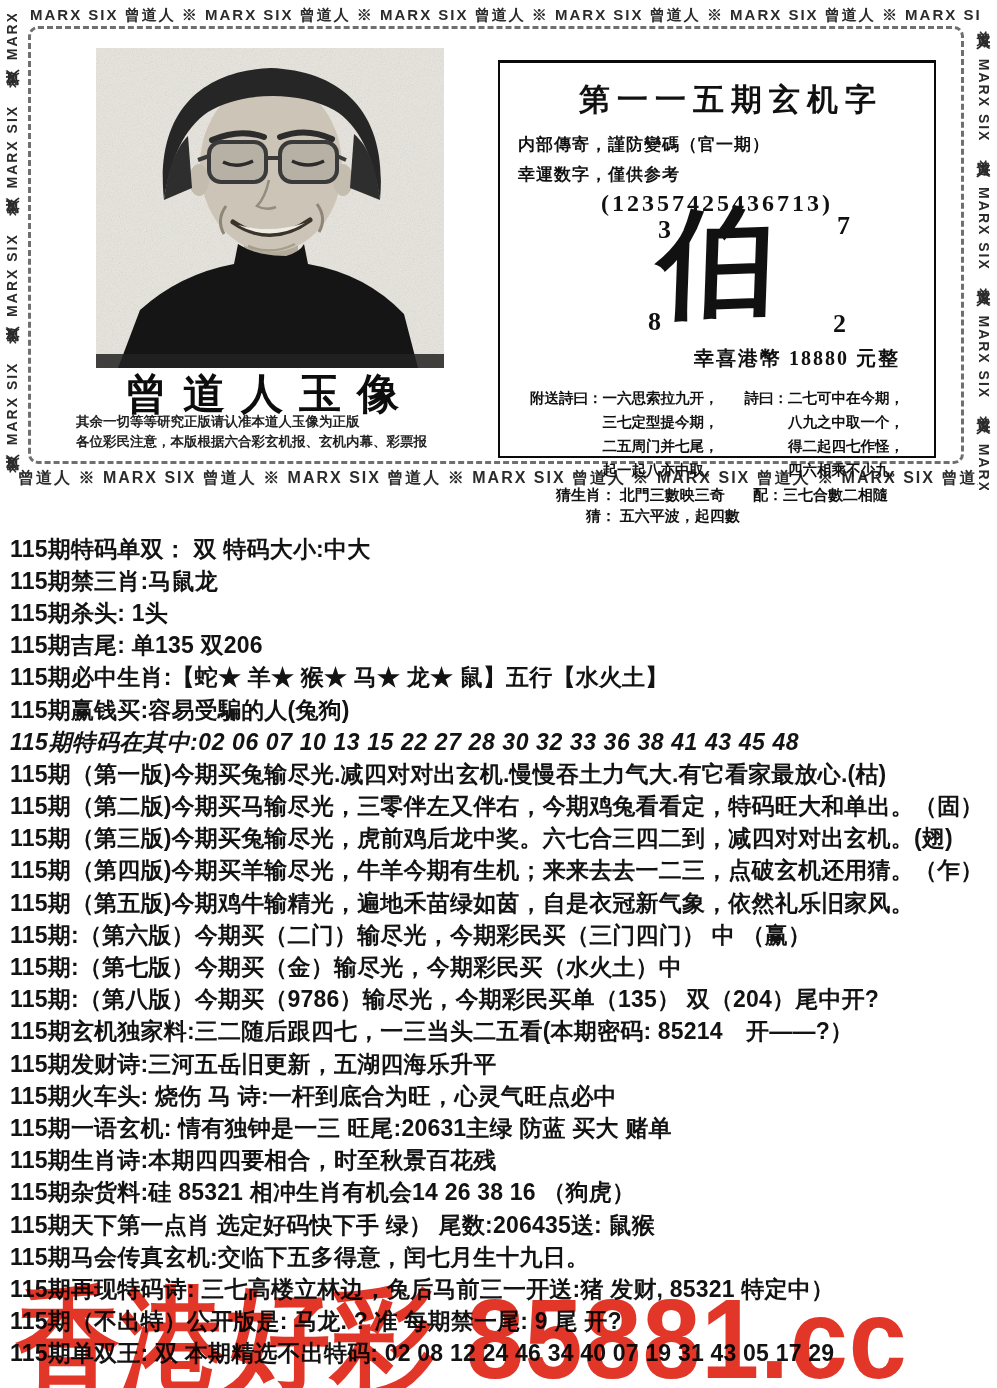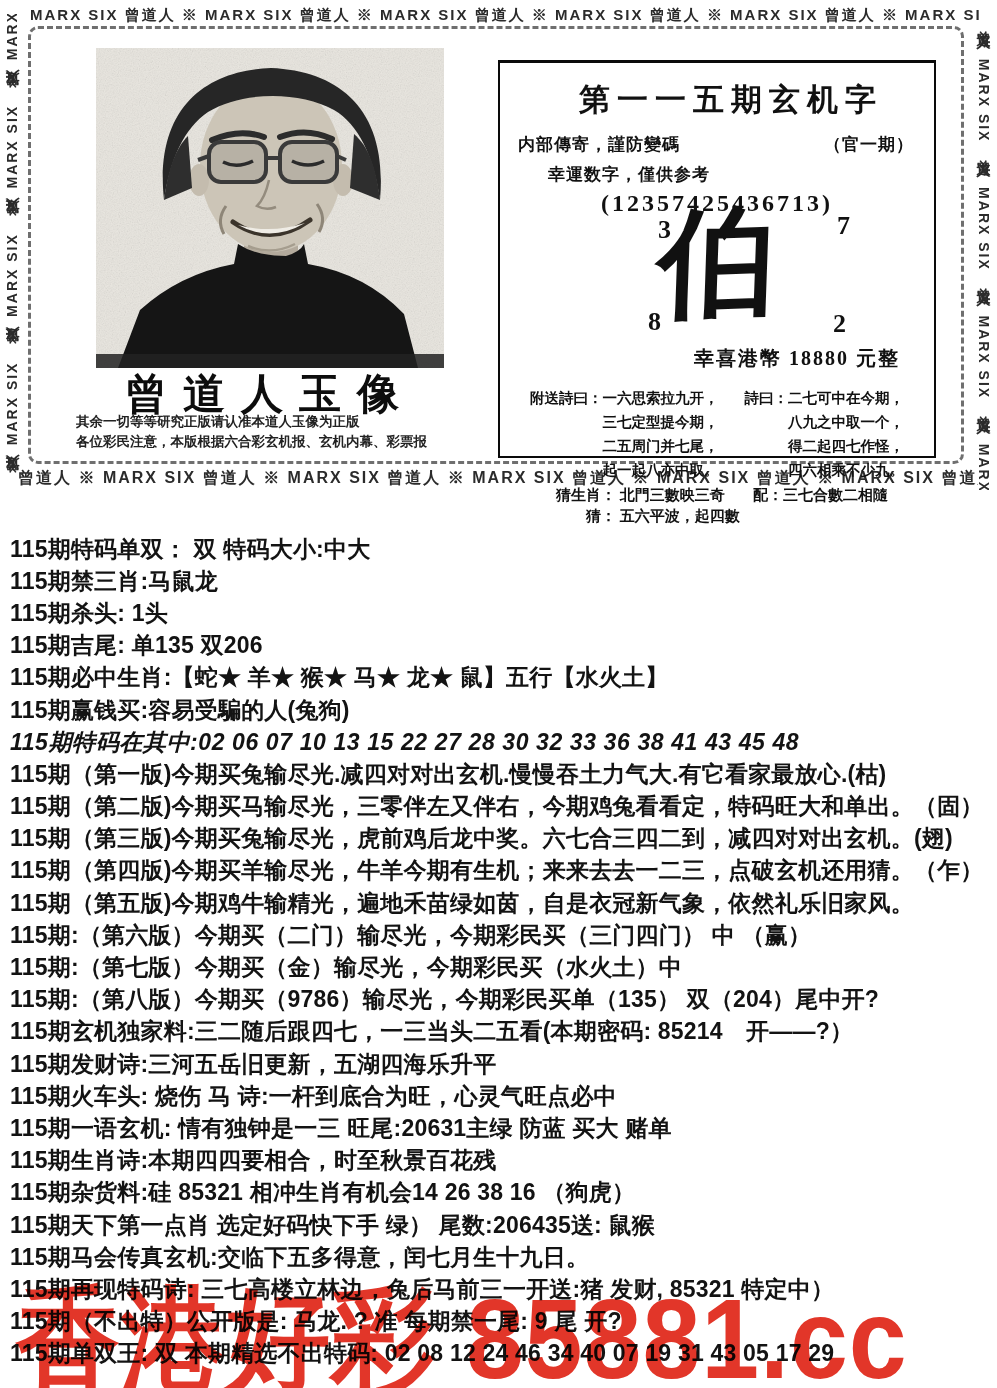--- a/index.html
+++ b/index.html
@@ -36,24 +36,24 @@
   .portrait-notes { position:absolute; left:76px; top:412px; width:410px;
            font-family:"Liberation Serif", serif; font-size:13.5px; font-weight:bold;
            color:#222; line-height:20px; }
 
   
   .mbox { position:absolute; left:498px; top:60px; width:438px; height:398px;
           border:2px solid #0a0a0a; border-top-width:3px;
           font-family:"Liberation Serif", serif; color:#111; }
   .mbox-title { text-align:center; margin-top:16px; font-size:31px; font-weight:bold;
           letter-spacing:7px;padding-left:28px; }
-  .mbox-row1 { display:flex; justify-content:space-between; padding:0 20px 0 18px;
+  .mbox-row1 { display:flex; padding:0 32px 0 18px;
           margin-top:12px; font-size:17px; font-weight:bold; letter-spacing:1px; }
-  .mbox-row2 { margin-top:7px; font-size:17px; font-weight:bold;
-          letter-spacing:1px;margin-left:48px; }
+  .mbox-row2 { padding-left:18px; margin-top:7px; font-size:17px; font-weight:bold;
+          letter-spacing:1px; }
   .mbox-lucky { text-align:center; margin-top:4px; font-size:24px; font-weight:bold;
           letter-spacing:3px; }
   .char-zone { position:relative; height:118px; margin-top:2px; }
   .cz-num { position:absolute; font-size:26px; font-weight:bold; }
   .cz-tl { left:158px; top:-4px; }
   .cz-tr { right:84px; top:-8px; }
   .cz-bl { left:148px; bottom:0px; }
   .cz-br { right:88px; bottom:-2px; }
   .cz-big { position:absolute; left:0; right:0; top:-14px; text-align:center;
           font-size:118px; font-weight:bold; line-height:118px;

